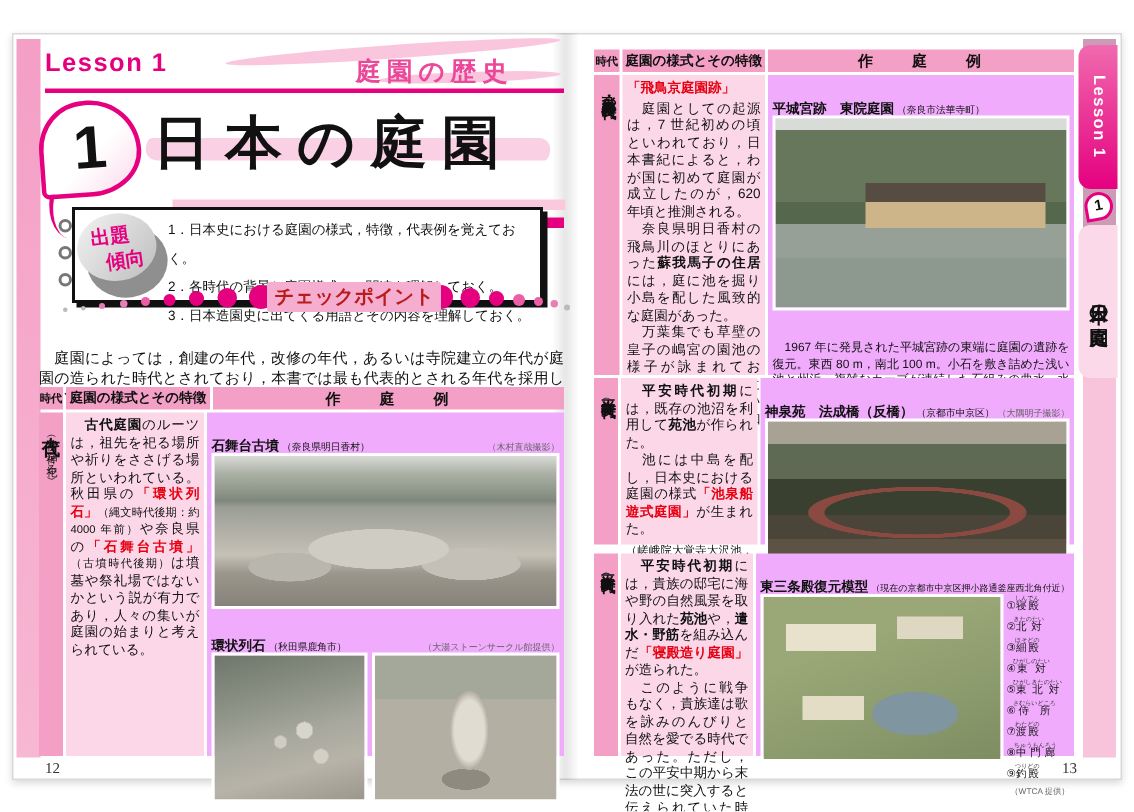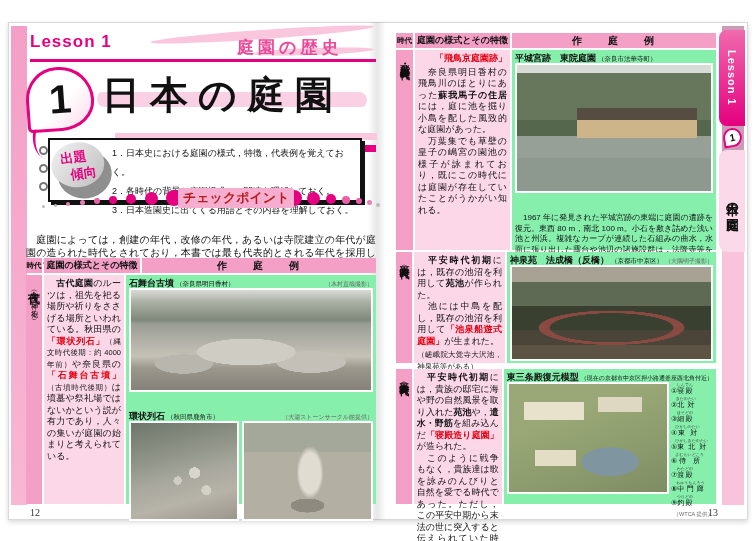--- a/index.html
+++ b/index.html
@@ -59,37 +59,37 @@
   .ltable { left:26px; top:258px; width:350px; }
   .thead { display:flex; gap:2px; height:15px; margin-bottom:2px; }
   .th { background:#f49fc6; font-weight:bold; display:flex; align-items:center; justify-content:center; }
   .th-era { width:16px; font-size:7.5px; }
   .th-style { width:96px; font-size:9px; }
   .th-ex { flex:1; font-size:10px; letter-spacing:2px; }
   .trow { display:flex; gap:2px; }
   .col-era { width:16px; background:#f49fc6; display:flex; justify-content:center; padding-top:6px; }
   .col-era .vt { font-size:7.5px; line-height:1; }
   .era-main { font-size:12px; font-weight:bold; letter-spacing:3px; }
-  .col-text { width:80px; background:#fbd7e8; padding:3px; font-size:9px; line-height:11.5px; text-align:justify; }
-  .col-photo { flex:1; background:#86efac; padding:2px 3px; }
+  .col-text { width:92px; background:#fbd7e8; padding:3px; font-size:9px; line-height:11.5px; text-align:justify; }
+  .col-photo { flex:1; background:#f0abfc; padding:16px 3px; }
   .cap { display:flex; align-items:baseline; gap:2px; font-size:9px; height:11px; }
   .cap .nm { font-weight:bold; white-space:nowrap; }
   .cap .loc { font-size:6.5px; white-space:nowrap; }
   .cap .cr { margin-left:auto; font-size:6px; color:#666; white-space:nowrap; }
   .frame { border:2px solid #fff; }
   .note { display:block; font-size:7.5px; margin-top:2px; }
   .p { text-indent:0; }
   
   .rthead { left:396px; top:33px; width:320px; }
   .rrow1 { left:396px; top:50px; width:320px; height:200px; }
   .rrow2 { left:396px; top:252px; width:320px; height:111px; }
   .rrow3 { left:396px; top:369px; width:320px; height:135px; }
   .rrow1 .col-era,.rrow2 .col-era,.rrow3 .col-era { width:17px; }
   .rrow1 .col-text,.rrow2 .col-text,.rrow3 .col-text { width:95px; }
-  .rheading { text-align:right; margin-bottom:2px; }
+  .rheading { text-align:left; margin-bottom:2px; }
   .desc { font-size:8px; line-height:10.5px; margin-top:20px; text-align:justify; }
   .labels { width:44px; font-size:7px; line-height:11px; padding-left:2px; }
   .labels ruby rt { font-size:4px; color:#333; }
   .labels .cr2 { font-size:5.5px; color:#666; text-align:right; margin-top:1px; }
   .r3body { display:flex; height:116px; }
   .r3photo { flex:1; }
   
   .ph-ishibutai { height:104px; background:
       radial-gradient(ellipse 34% 22% at 48% 62%,#cfccc4 0 60%,transparent 61%),
       radial-gradient(ellipse 20% 16% at 22% 74%,#b9b6ae 0 60%,transparent 61%),
@@ -232,40 +232,41 @@
     <div class="th th-style" style="width:95px">庭園の様式とその特徴</div>
     <div class="th th-ex">作　　庭　　例</div>
   </div>
 
   <div class="abs rrow1 trow">
     <div class="col-era">
       <div class="vt"><span class="era-main" style="font-size:10px;letter-spacing:1px">飛鳥・奈良時代</span><span>（仏教思想）</span></div>
     </div>
     <div class="col-text">
       <div class="rheading red">「飛鳥京庭園跡」</div>
+      <div class="p">　庭園としての起源は，7 世紀初めの頃といわれており，日本書紀によると，わが国に初めて庭園が成立したのが，620 年頃と推測される。</div>
       <div class="p"><span>　奈良県明日香村の飛鳥川のほとりにあった</span><span class="b">蘇我馬子の住居</span><span>には，庭に池を掘り小島を配した風致的な庭園があった。</span></div>
       <div class="p">　万葉集でも草壁の皇子の嶋宮の園池の様子が詠まれており，既にこの時代には庭園が存在していたことがうかがい知れる。</div>
     </div>
     <div class="col-photo">
       <div class="cap">
         <span class="nm">平城宮跡　東院庭園</span>
         <span class="loc">（奈良市法華寺町）</span>
       </div>
       <div class="frame ph-heijo"></div>
       <div class="desc">　1967 年に発見された平城宮跡の東端に庭園の遺跡を復元。東西 80 m，南北 100 m。小石を敷き詰めた浅い池と州浜。複雑なカーブが連続した石組みの曲水，水面に張り出した露台や池辺の諸施設群は，法隆寺等をもとに復元された。</div>
     </div>
   </div>
 
   <div class="abs rrow2 trow">
     <div class="col-era">
       <div class="vt"><span class="era-main" style="font-size:10px;letter-spacing:1px">平安時代</span><span>（初期）</span></div>
     </div>
     <div class="col-text">
       <div class="p"><span>　</span><span class="b">平安時代初期</span><span>には，既存の池沼を利用して</span><span class="b">苑池</span><span>が作られた。</span></div>
-      <div class="p"><span>　池には中島を配し，既存の池沼を利用して</span><span class="red">「池泉船遊式庭園」</span><span>が生まれた。</span></div>
+      <div class="p"><span>　池には中島を配し，日本史における庭園の様式</span><span class="red">「池泉船遊式庭園」</span><span>が生まれた。</span></div>
       <span class="note">（嵯峨院大覚寺大沢池，神泉苑等がある）</span>
     </div>
     <div class="col-photo">
       <div class="cap">
         <span class="nm">神泉苑　法成橋（反橋）</span>
         <span class="loc">（京都市中京区）</span>
         <span class="cr">（大隅明子撮影）</span>
       </div>
       <div class="frame ph-shinsen"></div>
     </div>

